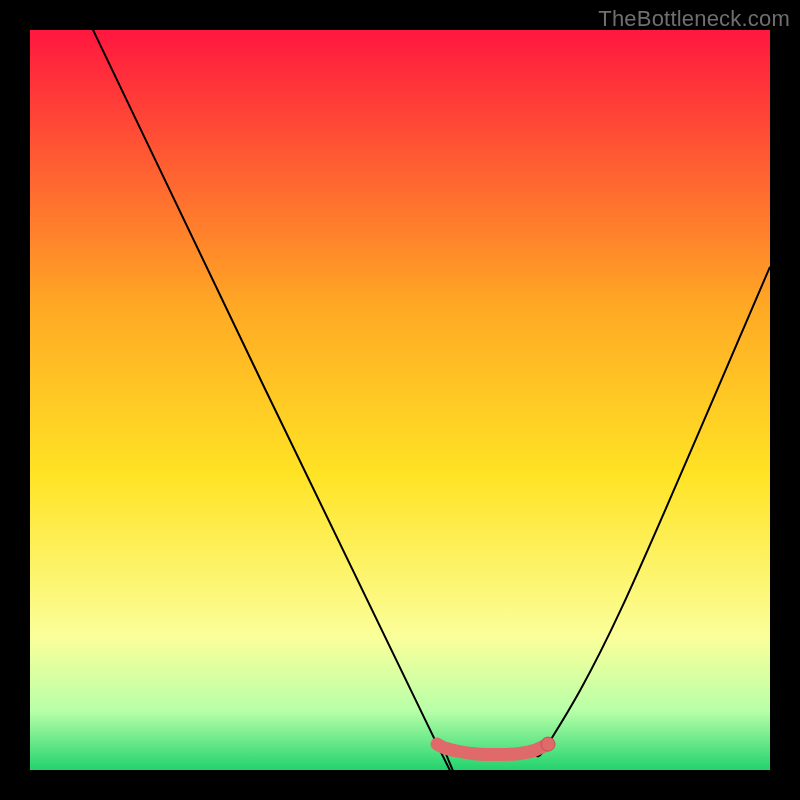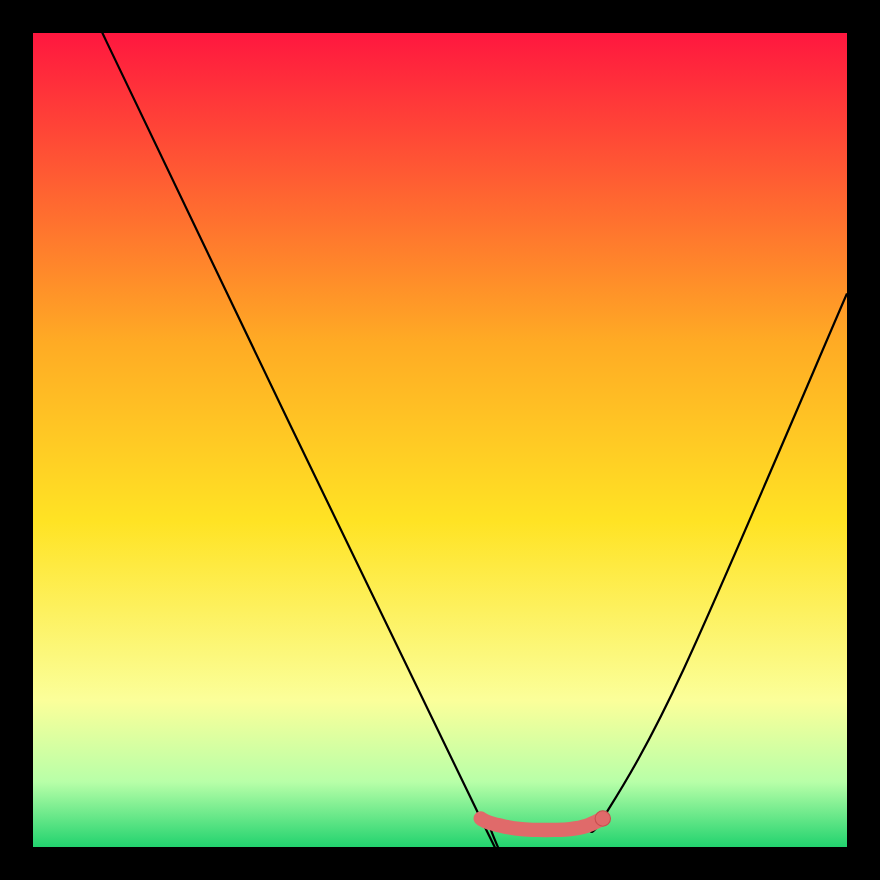--- a/index.html
+++ b/index.html
@@ -62,13 +62,14 @@
       <rect x="0" y="0" width="740" height="740" fill="url(#bg-grad)"></rect>
 
       <path id="curve-path" d="M 0 -148 C 11.1 -122.10000000000001, -1.2333333333333485 -136.28333333333336, 66.6 7.399999999999977 C 134.43333333333334 151.08333333333331, 349.03333333333336 595.7, 407.00000000000006 714.1 C 464.96666666666675 832.5, 410.70000000000005 716.5666666666666, 414.40000000000003 717.8 C 418.1 719.0333333333333, 424.26666666666665 720.5133333333333, 429.2 721.5 C 434.1333333333333 722.4866666666667, 439.06666666666666 723.2266666666667, 444 723.72 C 448.93333333333334 724.2133333333334, 453.8666666666667 724.3366666666667, 458.8 724.46 C 463.73333333333335 724.5833333333334, 468.6666666666667 724.5833333333334, 473.6 724.46 C 478.53333333333336 724.3366666666667, 483.4666666666667 724.3366666666667, 488.40000000000003 723.72 C 493.33333333333337 723.1033333333334, 498.2666666666667 722.3633333333333, 503.20000000000005 720.76 C 508.1333333333334 719.1566666666666, 503.2 738.0266666666666, 518 714.1 C 532.8 690.1733333333334, 555 656.75, 592 577.2 C 629 497.65000000000003, 715.3333333333334 293.5333333333333, 740 236.79999999999995" fill="none" stroke="#000000" stroke-width="2"></path>
 
       <path id="optimal-band" d="M 407.00000000000006 714.1 C 408.2333333333334 714.7166666666667, 410.70000000000005 716.5666666666666, 414.40000000000003 717.8 C 418.1 719.0333333333333, 424.26666666666665 720.5133333333333, 429.2 721.5 C 434.1333333333333 722.4866666666667, 439.06666666666666 723.2266666666667, 444 723.72 C 448.93333333333334 724.2133333333334, 453.8666666666667 724.3366666666667, 458.8 724.46 C 463.73333333333335 724.5833333333334, 468.6666666666667 724.5833333333334, 473.6 724.46 C 478.53333333333336 724.3366666666667, 483.4666666666667 724.3366666666667, 488.40000000000003 723.72 C 493.33333333333337 723.1033333333334, 498.2666666666667 722.3633333333333, 503.20000000000005 720.76 C 508.1333333333334 719.1566666666666, 515.5333333333333 715.21, 518 714.1" fill="none" stroke="#e06a6a" stroke-width="13" stroke-linecap="round" stroke-linejoin="round"></path>
 
       <circle id="end-dot" cx="518" cy="714.1" r="7" fill="#e06a6a" stroke="#c94f4f" stroke-width="1"></circle>
     </svg>
   </div>
 
+  <div class="watermark">TheBottleneck.com</div>
 </div>
 
 </body></html>

